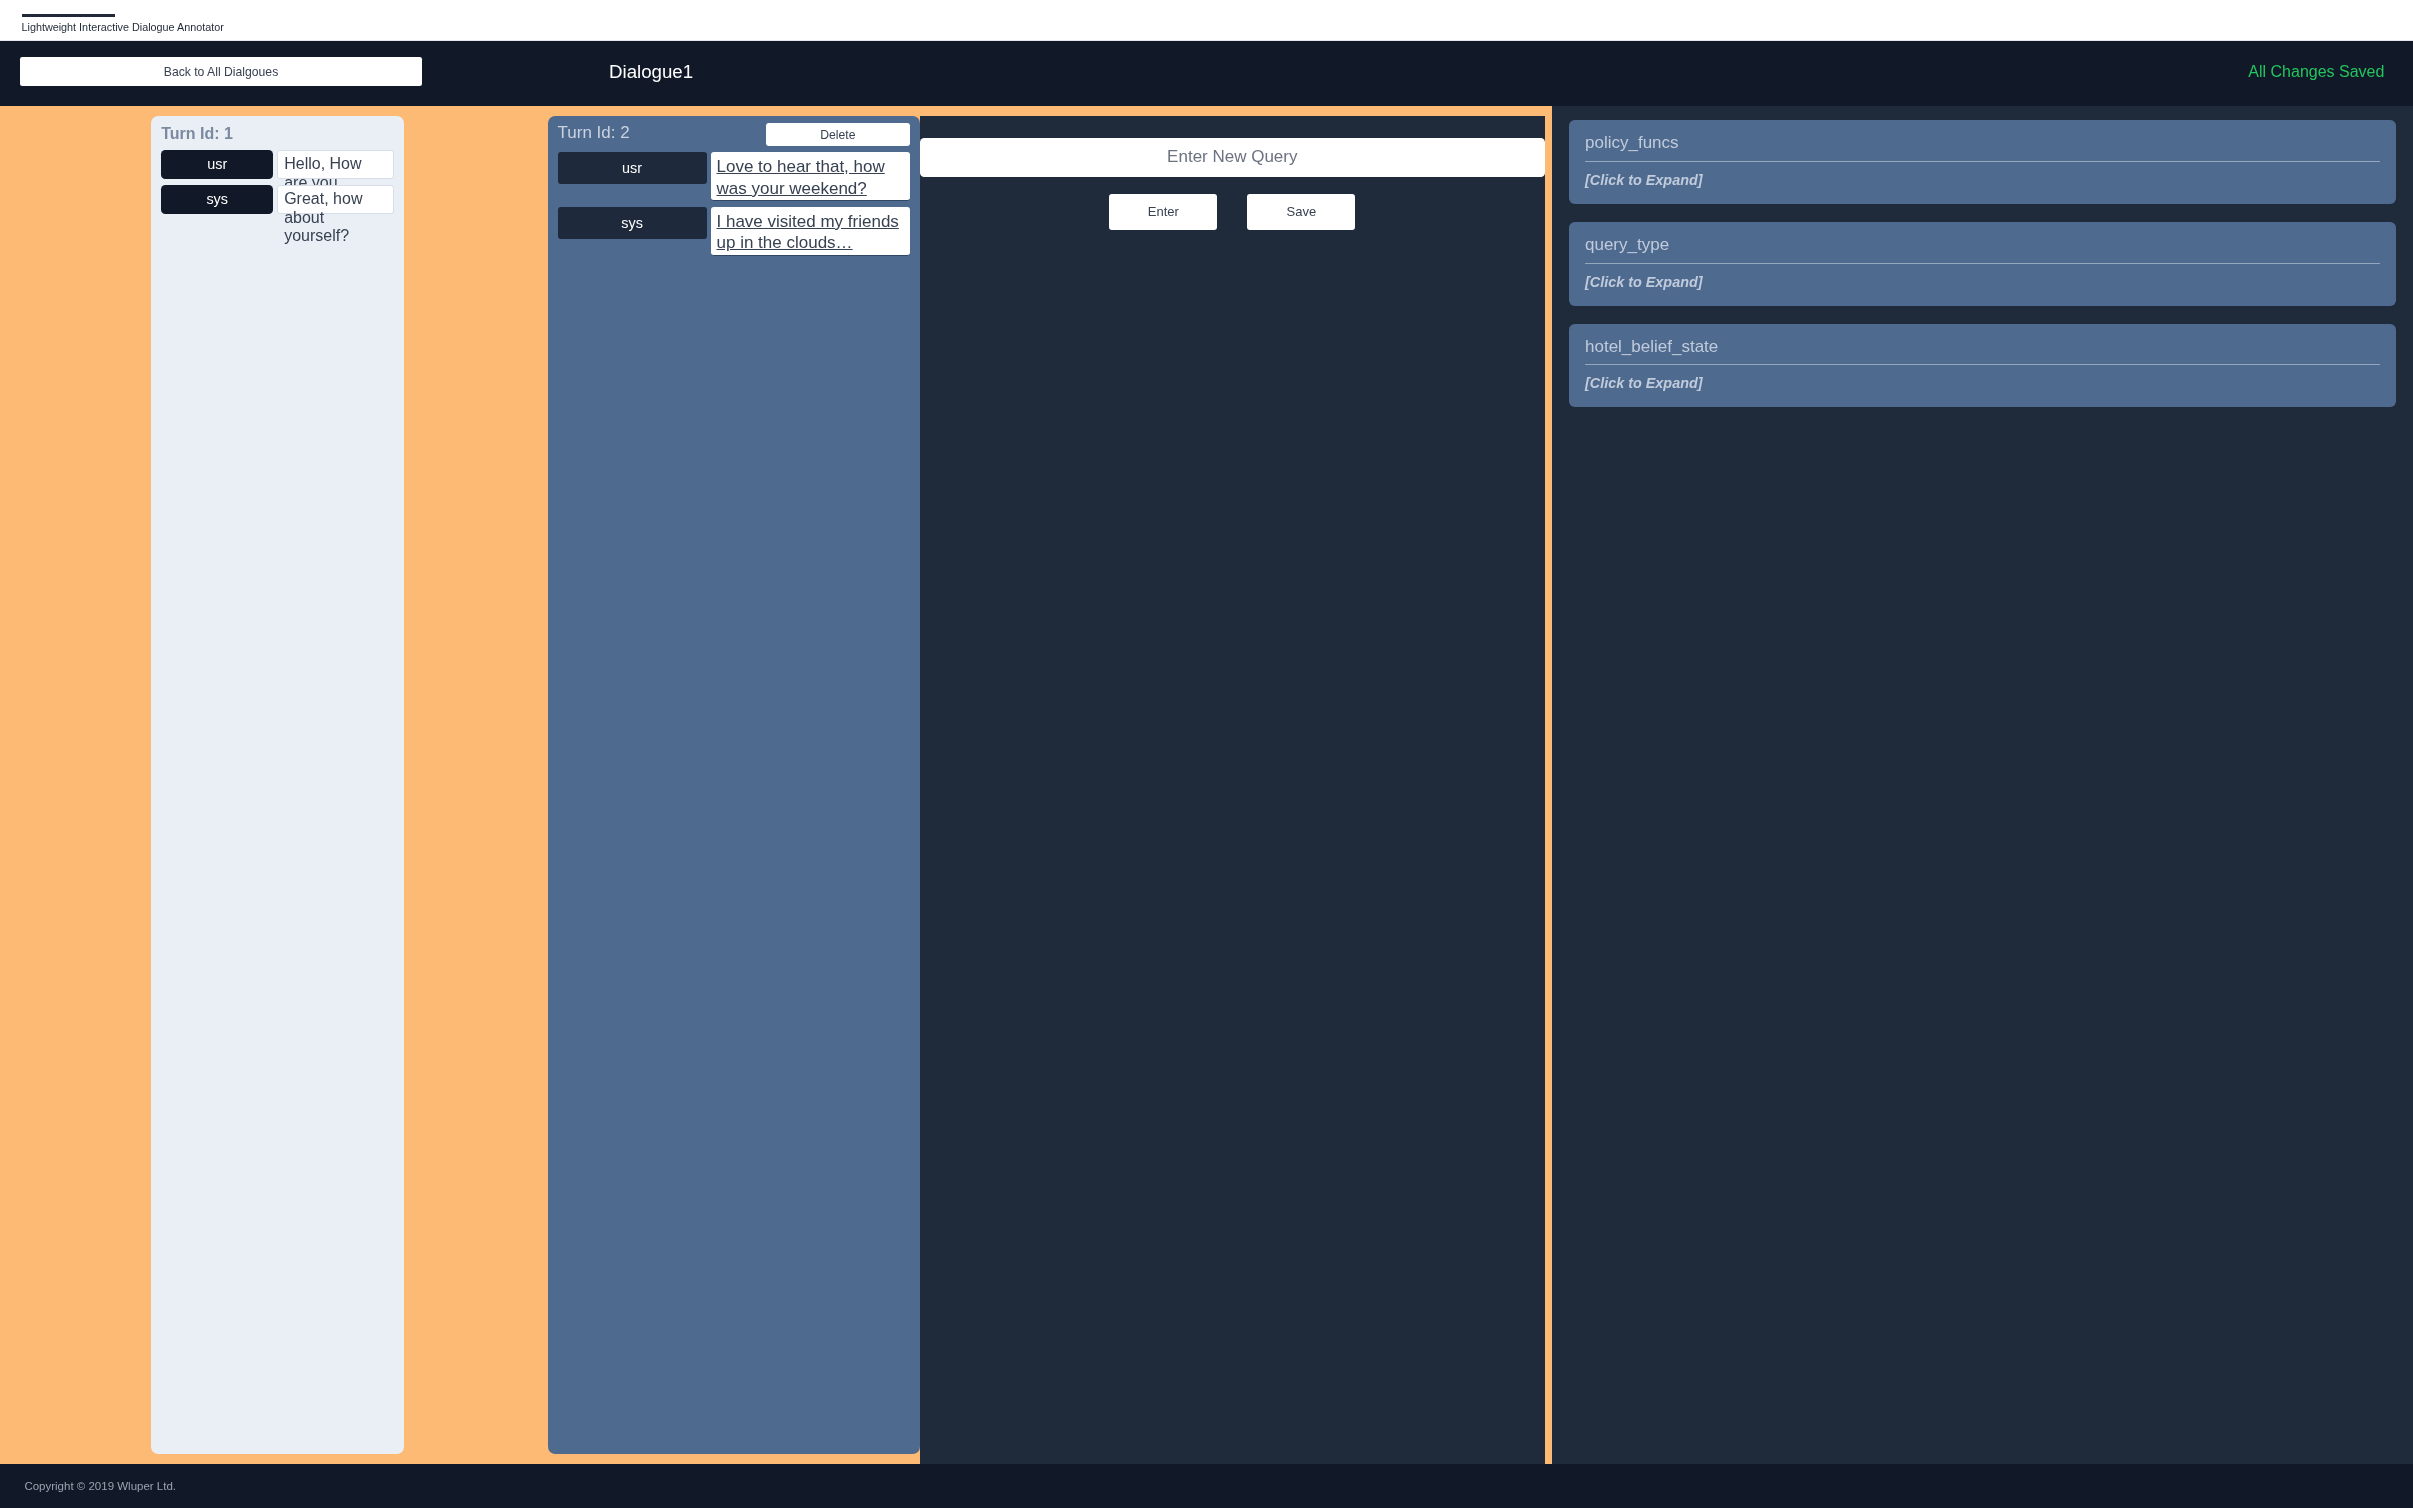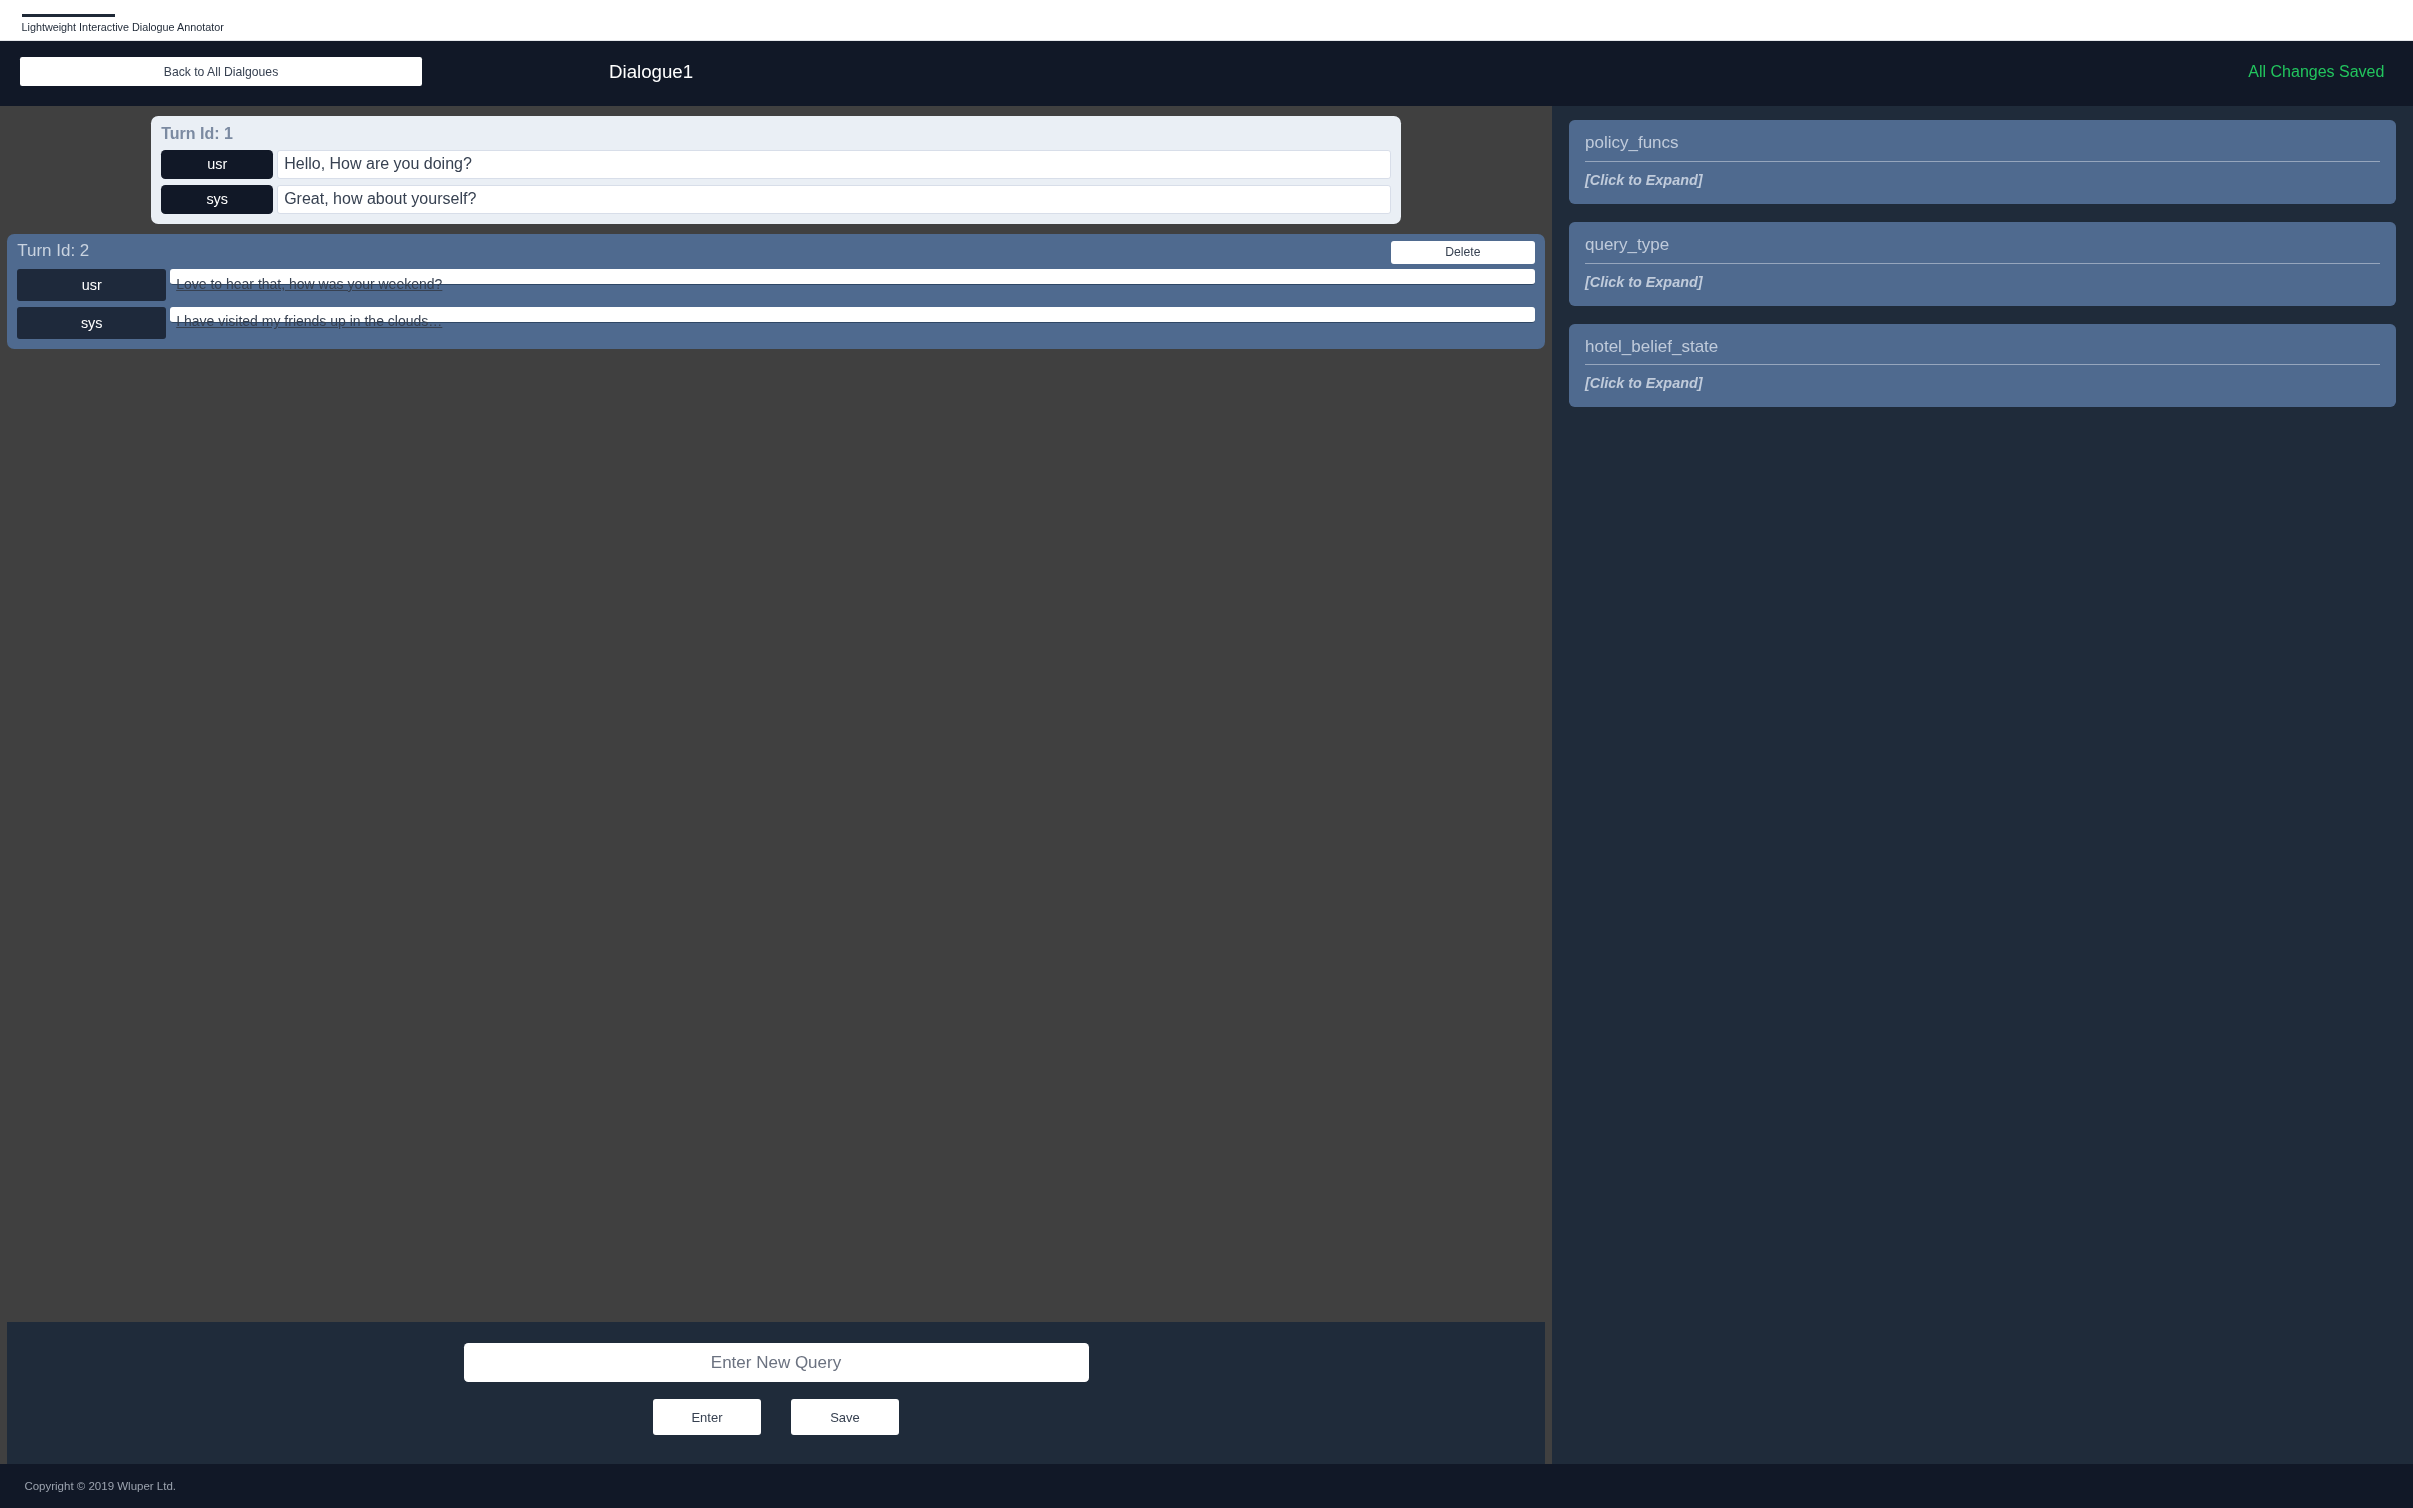--- a/index.html
+++ b/index.html
@@ -71,25 +71,25 @@
   }
 
   
   .main-row {
     display: flex;
     flex: 1;
     min-height: 0;
   }
   .turns-col {
     flex: 0 0 1552px;
-    background: #404040;
+    background: #fdba74;
     padding: 10px 7.2px 0 7.2px;
     position: relative;
     display: flex;
-    flex-direction: column;
+    flex-direction: row;
   }
 
   
   .turn-card {
     background: #eaeff5;
     border-radius: 7.2px;
     margin: 0 144px 10px 144px;
     padding: 8.6px 10px 10px 10px;
   }
   .turn-title {
@@ -156,23 +156,23 @@
     height: 23px;
     cursor: pointer;
   }
   .turn-card-active .speaker-badge {
     background: #1e293b;
     width: 149px;
     height: 32px;
     border-radius: 2.9px;
   }
   .turn-card-active .utter-text {
-    height: 16px;
+    height: 49px;
     line-height: 21.5px;
-    font-size: 14px;
+    font-size: 17px;
     border: none;
     border-bottom: 1.4px solid #2f4765;
     text-decoration: underline;
   }
 
   .turns-filler { flex: 1; }
 
   
   .bottom-bar {
     background: #1f2b3a;

